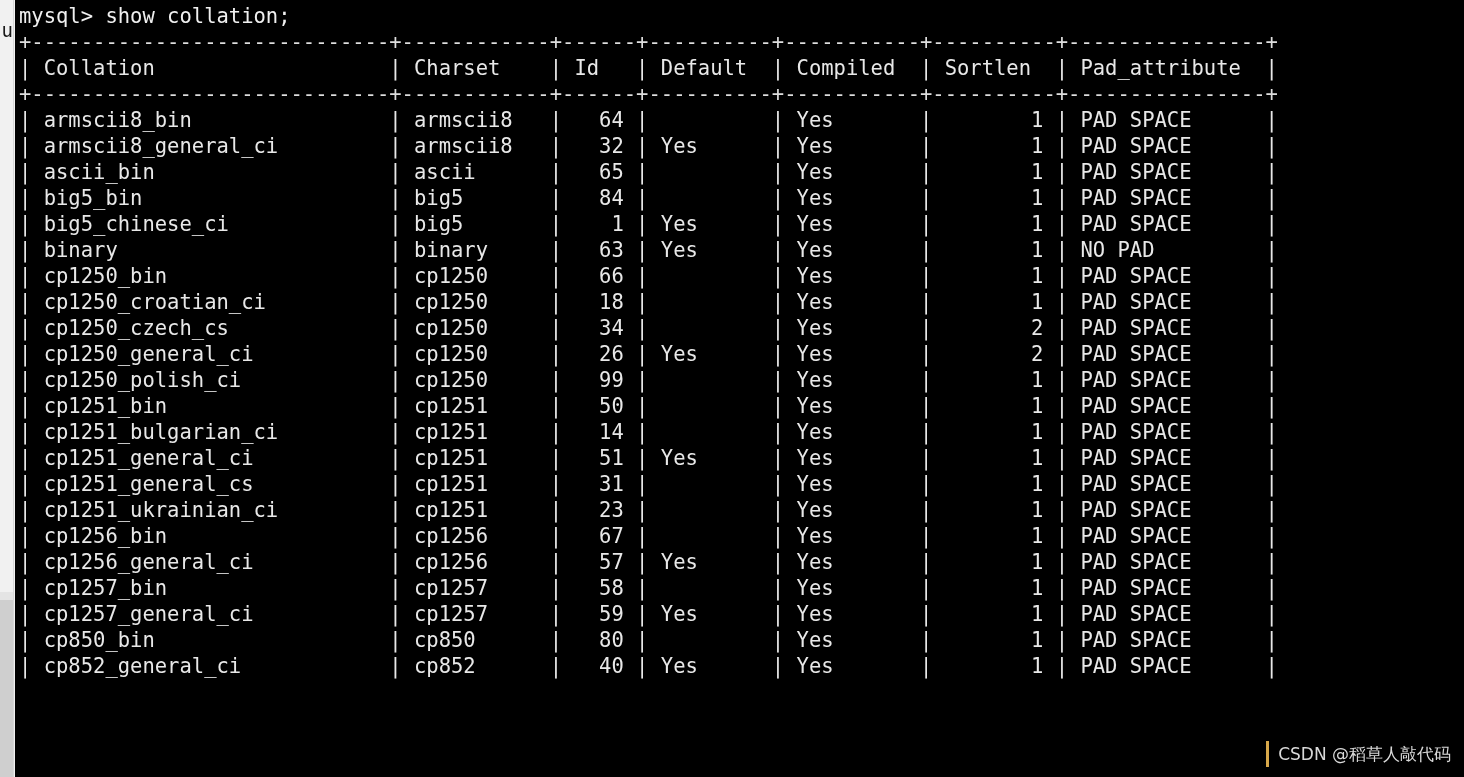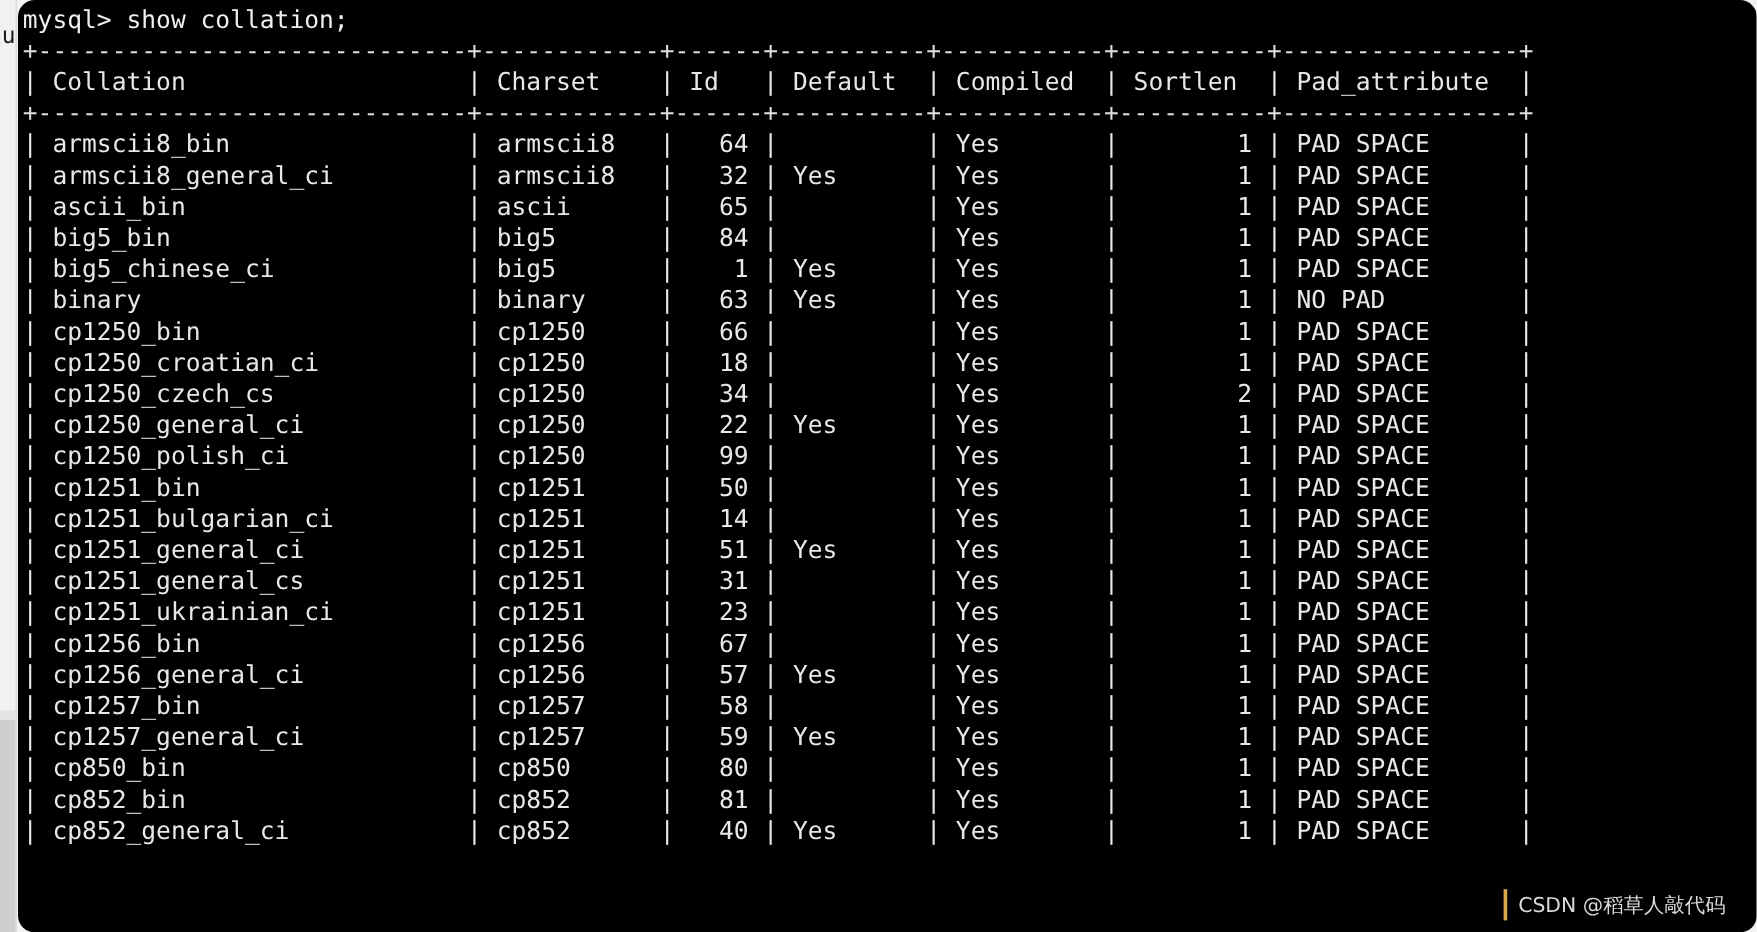--- a/index.html
+++ b/index.html
@@ -67,21 +67,20 @@
 
   
   #terminal {
     position: absolute;
     left: 15px;
     top: 0;
     width: 1449px;
     height: 777px;
     background: #000000;
     overflow: hidden;
-    border-radius: 14px;
   }
 
   #terminal-screen {
     position: absolute;
     left: 0px;
     top: 0px;
     width: 1449px;
     padding: 3px 0 0 0;
   }
 
@@ -102,21 +101,21 @@
     color: #dedede;
   }
 
   .term-line.prompt {
     color: #f0f0f0;
   }
 
   
   #watermark {
     position: absolute;
-    right: 26px;
+    right: 13px;
     bottom: 8px;
     height: 30px;
     display: flex;
     align-items: center;
     gap: 9px;
     pointer-events: none;
     padding-left: 11px;
   }
   #watermark-bar {
     width: 3px;
@@ -152,33 +151,32 @@
         <div class="term-line rule">+-----------------------------+------------+------+----------+-----------+----------+----------------+</div>
         <div class="term-line">| armscii8_bin                | armscii8   |   64 |          | Yes       |        1 | PAD SPACE      |</div>
         <div class="term-line">| armscii8_general_ci         | armscii8   |   32 | Yes      | Yes       |        1 | PAD SPACE      |</div>
         <div class="term-line">| ascii_bin                   | ascii      |   65 |          | Yes       |        1 | PAD SPACE      |</div>
         <div class="term-line">| big5_bin                    | big5       |   84 |          | Yes       |        1 | PAD SPACE      |</div>
         <div class="term-line">| big5_chinese_ci             | big5       |    1 | Yes      | Yes       |        1 | PAD SPACE      |</div>
         <div class="term-line">| binary                      | binary     |   63 | Yes      | Yes       |        1 | NO PAD         |</div>
         <div class="term-line">| cp1250_bin                  | cp1250     |   66 |          | Yes       |        1 | PAD SPACE      |</div>
         <div class="term-line">| cp1250_croatian_ci          | cp1250     |   18 |          | Yes       |        1 | PAD SPACE      |</div>
         <div class="term-line">| cp1250_czech_cs             | cp1250     |   34 |          | Yes       |        2 | PAD SPACE      |</div>
-        <div class="term-line">| cp1250_general_ci           | cp1250     |   22 | Yes      | Yes       |        1 | PAD SPACE      |</div>
+        <div class="term-line">| cp1250_general_ci           | cp1250     |   26 | Yes      | Yes       |        2 | PAD SPACE      |</div>
         <div class="term-line">| cp1250_polish_ci            | cp1250     |   99 |          | Yes       |        1 | PAD SPACE      |</div>
         <div class="term-line">| cp1251_bin                  | cp1251     |   50 |          | Yes       |        1 | PAD SPACE      |</div>
         <div class="term-line">| cp1251_bulgarian_ci         | cp1251     |   14 |          | Yes       |        1 | PAD SPACE      |</div>
         <div class="term-line">| cp1251_general_ci           | cp1251     |   51 | Yes      | Yes       |        1 | PAD SPACE      |</div>
         <div class="term-line">| cp1251_general_cs           | cp1251     |   31 |          | Yes       |        1 | PAD SPACE      |</div>
         <div class="term-line">| cp1251_ukrainian_ci         | cp1251     |   23 |          | Yes       |        1 | PAD SPACE      |</div>
         <div class="term-line">| cp1256_bin                  | cp1256     |   67 |          | Yes       |        1 | PAD SPACE      |</div>
         <div class="term-line">| cp1256_general_ci           | cp1256     |   57 | Yes      | Yes       |        1 | PAD SPACE      |</div>
         <div class="term-line">| cp1257_bin                  | cp1257     |   58 |          | Yes       |        1 | PAD SPACE      |</div>
         <div class="term-line">| cp1257_general_ci           | cp1257     |   59 | Yes      | Yes       |        1 | PAD SPACE      |</div>
         <div class="term-line">| cp850_bin                   | cp850      |   80 |          | Yes       |        1 | PAD SPACE      |</div>
-        <div class="term-line">| cp852_bin                   | cp852      |   81 |          | Yes       |        1 | PAD SPACE      |</div>
         <div class="term-line">| cp852_general_ci            | cp852      |   40 | Yes      | Yes       |        1 | PAD SPACE      |</div>
       </div>
 
     <div id="watermark">
       <span id="watermark-bar"></span>
       <span id="watermark-text">CSDN @稻草人敲代码</span>
     </div>
   </div>
 
 </div>

